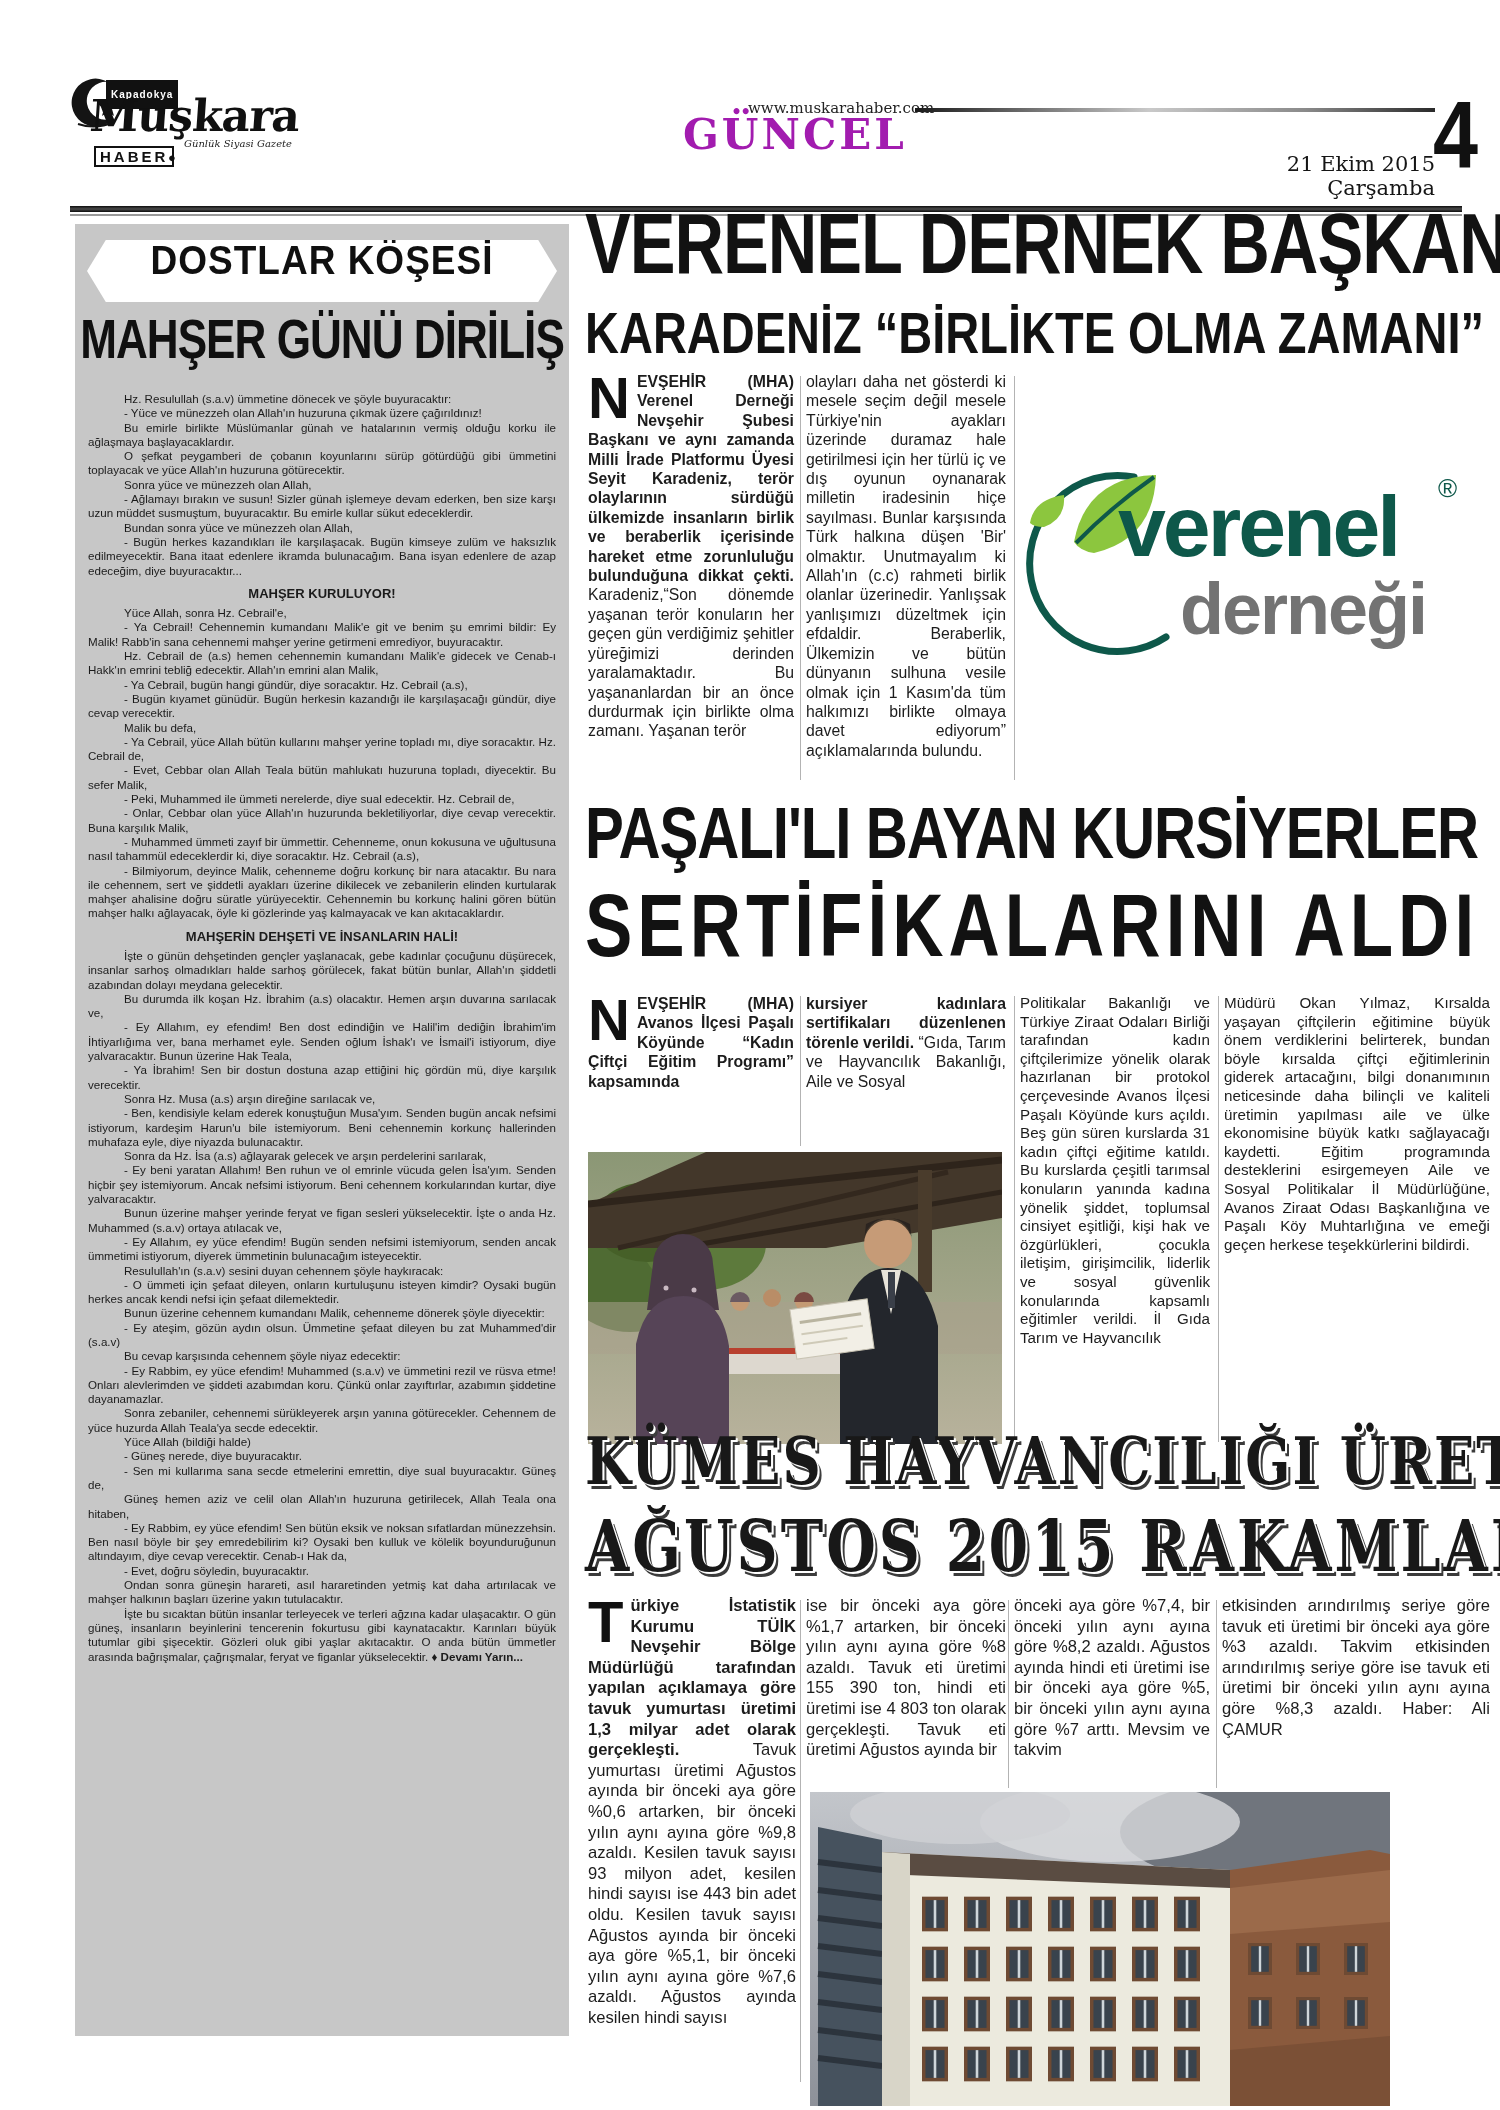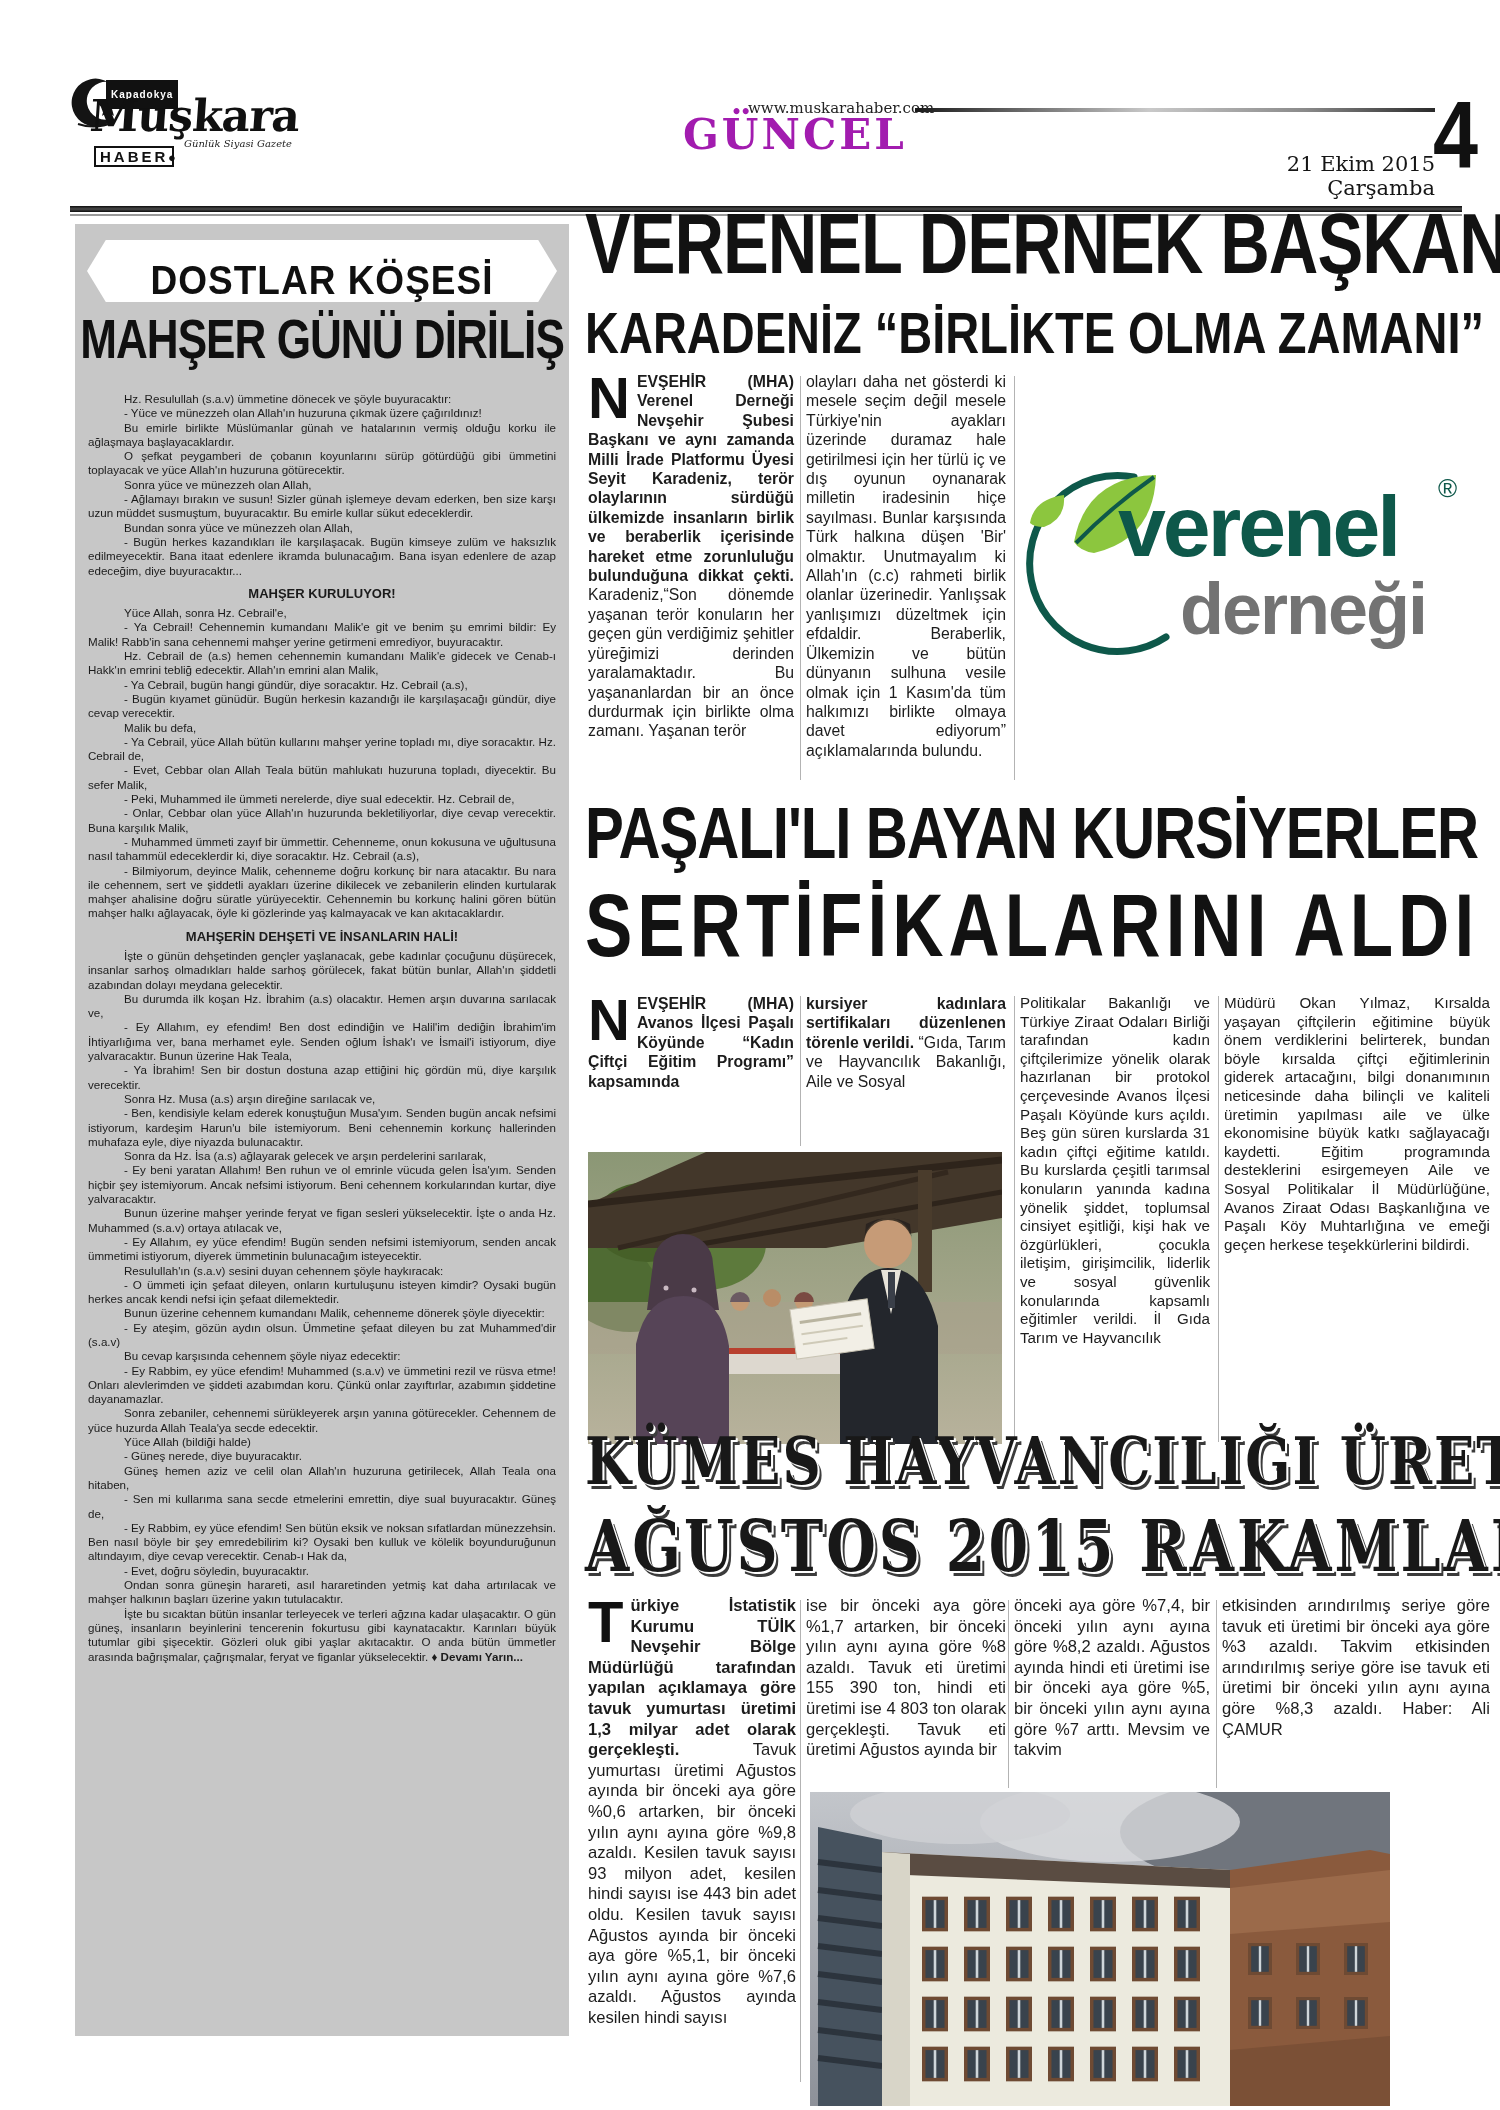--- a/index.html
+++ b/index.html
@@ -27,21 +27,21 @@
   .pageno{position:absolute;left:1433px;top:80px;font-size:88px;font-weight:bold;color:#111;
           transform:scale(0.92,1.08);transform-origin:top left;}
   .hdr-rule{position:absolute;left:70px;top:206px;width:1392px;height:6px;
             background:linear-gradient(to bottom,#0d0d0d,#4a4a4a,#0d0d0d);}
   .hdr-rule2{position:absolute;left:70px;top:214px;width:1392px;height:2px;background:#9a9a9a;}
 
   
   .graycol{position:absolute;left:75px;top:224px;width:494px;height:1812px;background:#c7c7c7;overflow:hidden;}
   .banner{position:absolute;left:12px;top:16px;width:470px;height:62px;background:#fff;
           clip-path:polygon(0 50%,4% 0,96% 0,100% 50%,96% 100%,4% 100%);
-          display:flex;align-items:flex-end;justify-content:center;}
+          display:flex;align-items:flex-start;justify-content:center;}
   .banner span{font-size:37px;font-weight:bold;letter-spacing:1px;color:#101010;transform:scale(1,1.12);}
   .gray-title{position:absolute;left:0;top:84px;width:494px;text-align:center;font-size:45px;
               font-weight:bold;letter-spacing:-1px;color:#101010;transform:scale(0.98,1.22);transform-origin:center top;}
   .gray-text{position:absolute;left:13px;top:168px;width:468px;font-size:11.6px;line-height:14.3px;
              text-align:justify;color:#1b1b1b;}
   .gray-text p.para{margin:0;text-indent:36px;}
   .gray-text p.subhead{margin:9px 0 5px;text-align:center;font-weight:bold;font-size:13px;text-indent:0;}
 
   
   .hl{position:absolute;left:585px;font-weight:bold;color:#121212;white-space:nowrap;transform-origin:top left;}
@@ -141,22 +141,22 @@
         <p class="para">- Ey Allahım, ey yüce efendim! Bugün senden nefsimi istemiyorum, senden ancak ümmetimi istiyorum, diyerek ümmetinin bulunacağım isteyecektir.</p>
         <p class="para">Resulullah'ın (s.a.v) sesini duyan cehennem şöyle haykıracak:</p>
         <p class="para">- O ümmeti için şefaat dileyen, onların kurtuluşunu isteyen kimdir? Oysaki bugün herkes ancak kendi nefsi için şefaat dilemektedir.</p>
         <p class="para">Bunun üzerine cehennem kumandanı Malik, cehenneme dönerek şöyle diyecektir:</p>
         <p class="para">- Ey ateşim, gözün aydın olsun. Ümmetine şefaat dileyen bu zat Muhammed'dir (s.a.v)</p>
         <p class="para">Bu cevap karşısında cehennem şöyle niyaz edecektir:</p>
         <p class="para">- Ey Rabbim, ey yüce efendim! Muhammed (s.a.v) ve ümmetini rezil ve rüsva etme! Onları alevlerimden ve şiddeti azabımdan koru. Çünkü onlar zayıftırlar, azabımın şiddetine dayanamazlar.</p>
         <p class="para">Sonra zebaniler, cehennemi sürükleyerek arşın yanına götürecekler. Cehennem de yüce huzurda Allah Teala'ya secde edecektir.</p>
         <p class="para">Yüce Allah (bildiği halde)</p>
         <p class="para">- Güneş nerede, diye buyuracaktır.</p>
+        <p class="para">- Sen mi kullarıma sana secde etmelerini emrettin, diye sual buyuracaktır. Güneş de,</p>
         <p class="para">Güneş hemen aziz ve celil olan Allah'ın huzuruna getirilecek, Allah Teala ona hitaben,</p>
-        <p class="para">- Sen mi kullarıma sana secde etmelerini emrettin, diye sual buyuracaktır. Güneş de,</p>
         <p class="para">- Ey Rabbim, ey yüce efendim! Sen bütün eksik ve noksan sıfatlardan münezzehsin. Ben nasıl böyle bir şey emredebilirim ki? Oysaki ben kulluk ve kölelik boyunduruğunun altındayım, diye cevap verecektir. Cenab-ı Hak da,</p>
         <p class="para">- Evet, doğru söyledin, buyuracaktır.</p>
         <p class="para">Ondan sonra güneşin harareti, asıl hararetinden yetmiş kat daha artırılacak ve mahşer halkının başları üzerine yakın tutulacaktır.</p>
         <p class="para">İşte bu sıcaktan bütün insanlar terleyecek ve terleri ağzına kadar ulaşacaktır. O gün güneş, insanların beyinlerini tencerenin fokurtusu gibi kaynatacaktır. Karınları büyük tutumlar gibi şişecektir. Gözleri oluk gibi yaşlar akıtacaktır. O anda bütün ümmetler arasında bağrışmalar, çağrışmalar, feryat ve figanlar yükselecektir.<b> ♦ Devamı Yarın...</b></p>
       </div>
   </div>
 
   <div class="hl hl-v1">VERENEL DERNEK BAŞKANI</div>
   <div class="hl hl-v2">KARADENİZ “BİRLİKTE OLMA ZAMANI”</div>
 

